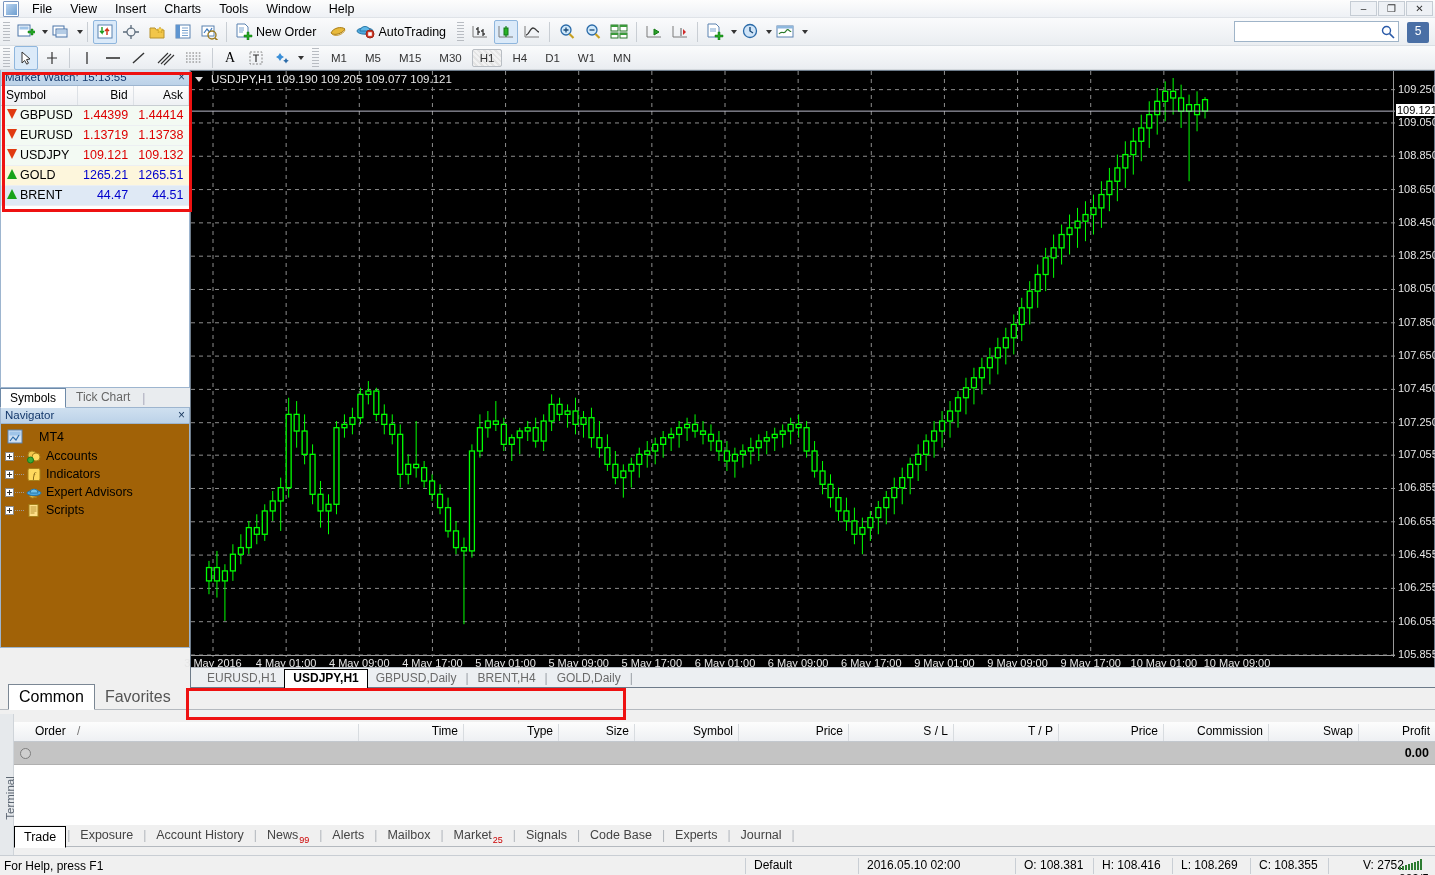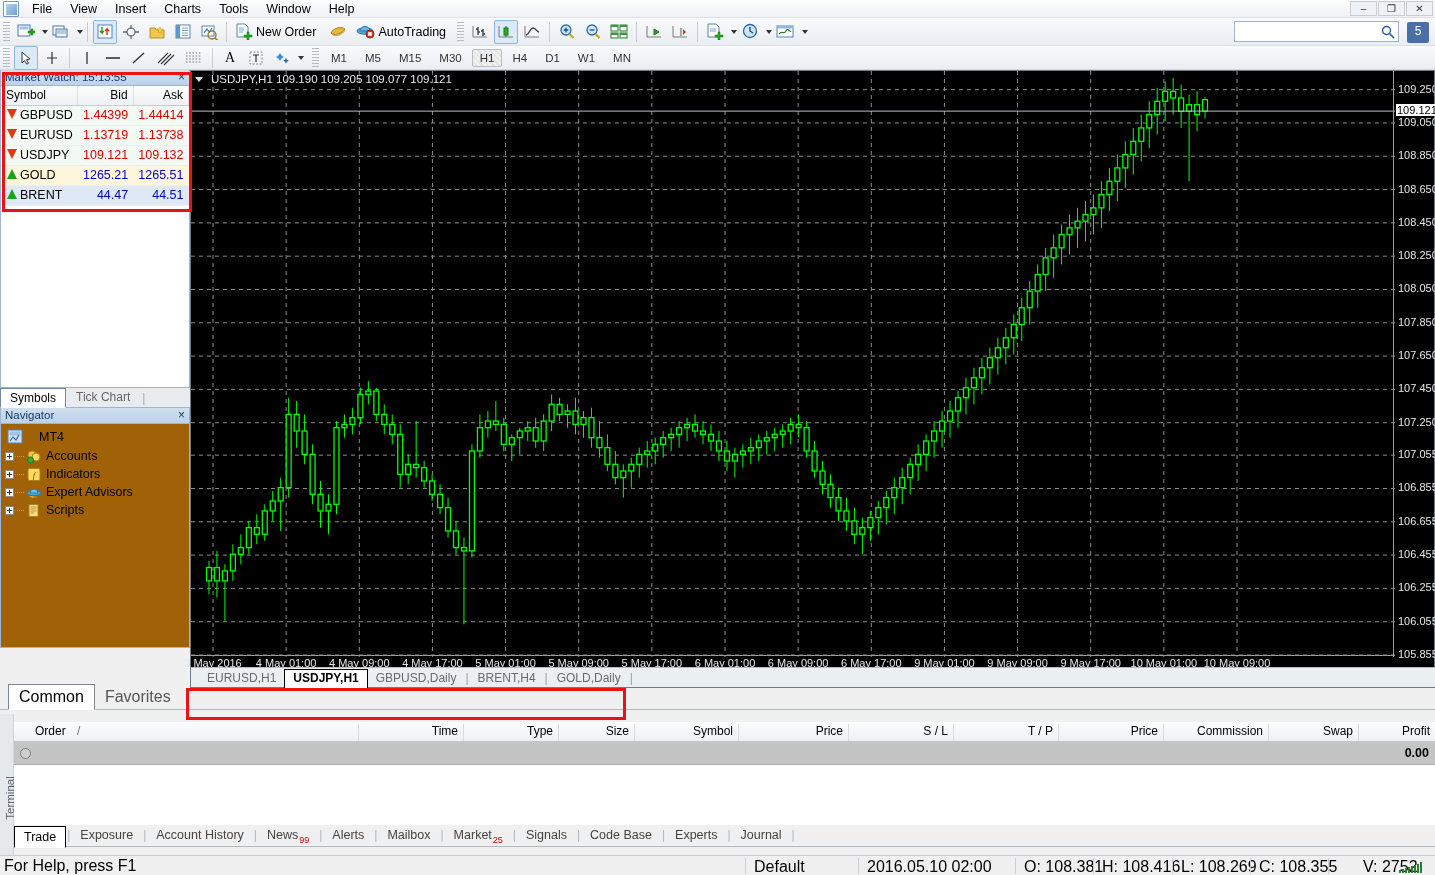--- a/index.html
+++ b/index.html
@@ -233,21 +233,21 @@
   }
   .btab { font-size: 12.5px; padding: 3px 9px; color: #444; }
   .btab.active { background: #fff; color: #000; border: 1px solid #000; border-bottom-color: #fff;
     position: relative; top: 1px; font-weight: normal; }
   .btab-sep { color: #b0b5bb; padding: 3px 1px; }
   .sup { font-size: 9px; color: #cc0000; vertical-align: sub; margin-left: 1px; }
 
   
   .statusbar {
     position: absolute; left: 0; top: 855px; width: 1435px; height: 20px;
-    background: #f0f0f0; border-top: 1px solid #c9ced4; font-size: 16px;
+    background: #f0f0f0; border-top: 1px solid #c9ced4; font-size: 12px;
     display: flex; align-items: center;
   }
   .sb-help { padding-left: 4px; }
   .sb-cell { position: absolute; top: 2px; border-left: 1px solid #c9ced4; padding-left: 8px; height: 16px; }
   .sigbars { display: inline-flex; align-items: flex-end; gap: 1px; height: 11px; margin-right: 5px; vertical-align: -1px; }
   .sigbars i { width: 2px; background: #2e7d32; display: block; }
 </style>
 </head>
 <body>
 

